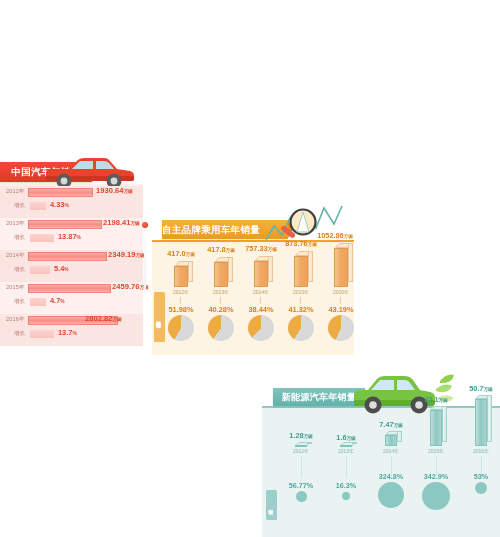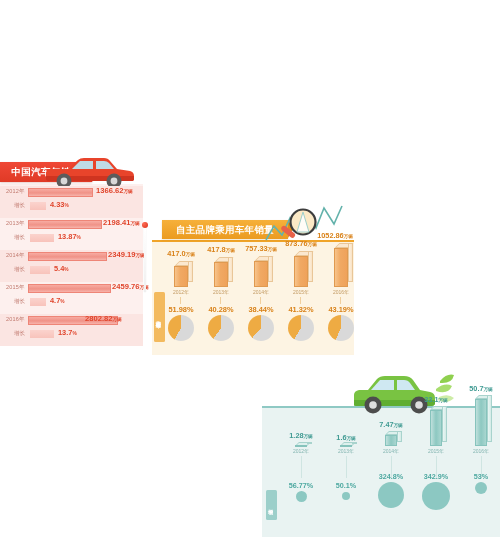--- a/index.html
+++ b/index.html
@@ -52,21 +52,21 @@
   .pin .ball{position:absolute;left:0;top:0;width:6px;height:6px;border-radius:50%;
      background:radial-gradient(circle at 30% 30%,#ff6a52,#d9311b);}
 
   
   #panel2{position:absolute;left:152px;top:205px;width:202px;height:150px;}
   #panel2 .p2-bg{position:absolute;left:0;top:36px;width:202px;height:114px;background:#fdf4e3;}
   #panel2 .p2-topline{position:absolute;left:0;top:35px;width:202px;height:1.6px;background:#f0a429;}
   .p2-title{
     position:absolute;left:10px;top:15px;width:126px;height:19px;
     background:linear-gradient(180deg,#f6b03a 0%,#eb9b20 100%);
-    color:#fff;font-size:9.5px;font-weight:bold;line-height:19px;text-align:center;
+    color:#fff;font-size:9.5px;font-weight:bold;line-height:19px;text-align:left;
     letter-spacing:.3px;box-shadow:0 1px 2px rgba(160,110,20,.2);
   }
   .p2-title:after{content:"";position:absolute;right:-5px;top:0;
     border-top:9.5px solid transparent;border-bottom:9.5px solid transparent;
     border-left:5px solid #de8f19;}
   .magnifier{position:absolute;left:112px;top:-3px;width:80px;height:44px;}
 
   .p2-sidetab{position:absolute;left:2px;top:87px;width:11px;height:50px;
     background:#f3ba5e;border-radius:1.5px;color:#fff;font-size:5.4px;font-weight:bold;
     display:flex;align-items:center;justify-content:center;letter-spacing:.5px;}
@@ -149,21 +149,21 @@
       </svg>
     </div>
 
     <div class="p1-rows">
 
       <div class="p1-row alt">
         <div class="p1-year">2012年</div>
         <div class="p1-bar-wrap" style="width:65px">
             <div class="p1-bar" style="width:65px"></div>
           </div>
-        <div class="p1-val" style="left:96px"><span>1366.62</span><span class="unit">万辆</span></div>
+        <div class="p1-val" style="left:96px"><span>1930.64</span><span class="unit">万辆</span></div>
         <div class="p1-grow">增长</div>
         <div class="p1-gbar" style="width:16px"></div>
         <div class="p1-gval" style="left:50px"><span>4.33</span><span class="unit">%</span></div>
       </div>
 
       <div class="p1-row">
         <div class="p1-year">2013年</div>
         <div class="p1-bar-wrap" style="width:74px">
             <div class="p1-bar" style="width:74px"></div>
           </div>
@@ -292,20 +292,21 @@
       <div class="p2-year" style="top:44px;">2016年</div>
       <div class="p2-tick" style="left:24px;top:52px;"></div>
       <div class="p2-pct" style="top:60px;">43.19%</div>
       <div class="pie" style="left:12px;top:70px;background:conic-gradient(from 0deg,#d9d9d9 0% 56.81%,#eeab43 56.81% 100%);"></div>
     </div>
   </div>
 
   <div id="panel3">
     <div class="p3-bg"></div>
     <div class="p3-topline"></div>
+    <div class="p3-title">新能源汽车年销量</div>
 
     <svg class="car-green" viewBox="0 0 120 48">
       <path d="M14 36 L14 26 Q14 22 19 21 L28 21 L37 10 Q40 7 45 7 L64 7 Q70 7 73 11 L80 21 L90 23 Q95 24 95 29 L95 34 Q95 37 91 37 L18 37 Q14 37 14 36 Z" fill="#79c342"></path>
       <path d="M14 31 L95 31 L95 34 Q95 37 91 37 L18 37 Q14 37 14 36 Z" fill="#5fae31"></path>
       <path d="M40 11 L54 11 L54 21 L31 21 Z" fill="#cfe8f2"></path>
       <path d="M57 11 L64 11 Q68 11 70 14 L75 21 L57 21 Z" fill="#cfe8f2"></path>
       <rect x="54.5" y="11" width="2" height="10" fill="#79c342"></rect>
       <circle cx="33" cy="36" r="8.5" fill="#4d4d4d"></circle>
         <circle cx="33" cy="36" r="3.8" fill="#dedede"></circle>
       <circle cx="79" cy="36" r="8.5" fill="#4d4d4d"></circle>
@@ -334,21 +335,21 @@
 
     <div class="p3-col" style="left:57px;top:46px;">
       <div class="p3-val" style="top:2px;"><span>1.6</span><span class="unit">万辆</span></div>
       <div class="bar3dg" style="left:21px;top:11px;height:4px;width:18px;">
         <div class="top" style="left:2px;top:0;"></div>
         <div class="side" style="left:12px;top:0;height:1px;"></div>
         <div class="face" style="top:3px;height:1px;"></div>
       </div>
       <div class="p3-year" style="top:17px;">2013年</div>
       <div class="p3-tick" style="left:27px;top:25px;"></div>
-      <div class="p3-pct" style="top:50px;left:-3px;">50.1%</div>
+      <div class="p3-pct" style="top:50px;left:-3px;">16.3%</div>
       <div class="dot" style="left:23px;top:61px;width:8px;height:8px;"></div>
     </div>
 
     <div class="p3-col" style="left:102px;top:35px;">
       <div class="p3-val" style="top:0;"><span>7.47</span><span class="unit">万辆</span></div>
       <div class="bar3dg" style="left:21px;top:11px;height:15px;width:18px;">
         <div class="top" style="left:2px;top:0;"></div>
         <div class="side" style="left:12px;top:0;height:11px;"></div>
         <div class="face" style="top:4px;height:11px;"></div>
       </div>

